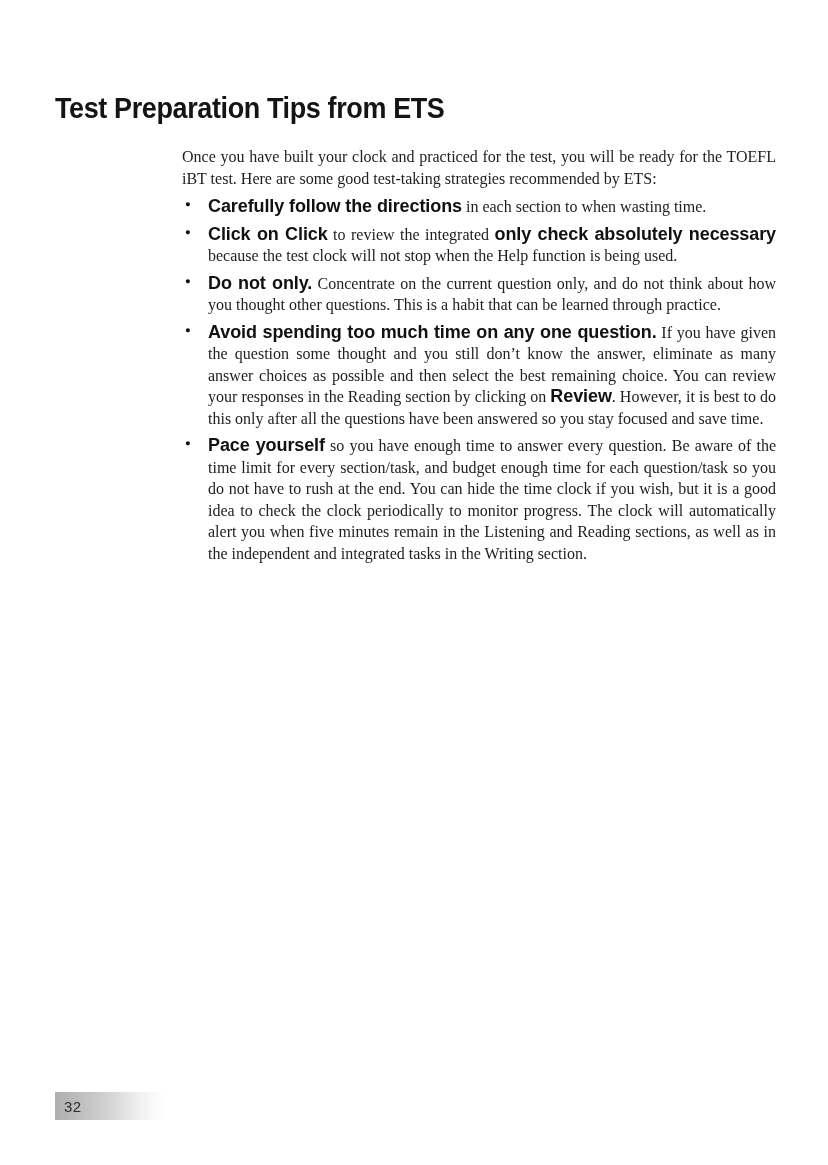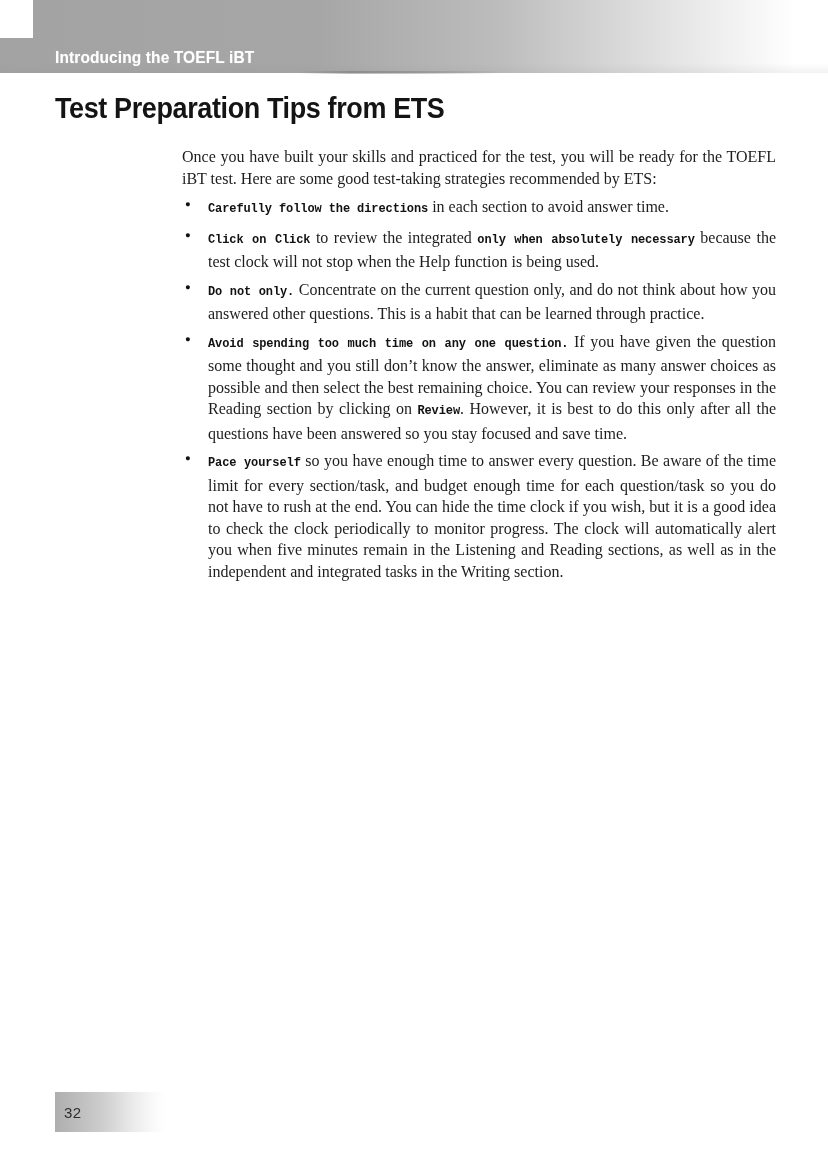--- a/index.html
+++ b/index.html
@@ -66,57 +66,52 @@
     position: relative;
     padding-left: 26px;
     margin: 5px 0 6px 0;
   }
   .dot {
     position: absolute; left: 3px; top: 4px;
     font-size: 9.5px; line-height: 1;
     color: #111;
   }
   .lead-bold {
-    font-family: Liberation Mono, monospace;
-    font-weight: 700; font-size: 12px;
+    font-family: Liberation Sans, sans-serif;
+    font-weight: 700; font-size: 18px;
     letter-spacing: -0.1px;
     color: #111;
   }
 
   
   .pagenum-box {
     position: absolute; left: 55px; top: 1092px;
-    width: 110px; height: 40px;
+    width: 110px; height: 28px;
     background: linear-gradient(90deg, var(--pagenum-gray, #aeaeae) 0%, #cfcfcf 45%, #ececec 72%, #fbfbfb 92%, #ffffff 100%);
     display: flex; align-items: center;
     padding-left: 9px;
     font-family: "Liberation Sans", sans-serif;
     font-size: 15px; color: #2e2e2e;
     letter-spacing: 0.5px;
   }
 </style>
 </head>
 <body>
 
 <div class="page">
 
-  <header class="band">
-    <div class="notch"></div>
-    <div class="band-label">Introducing the TOEFL iBT</div>
-    <div class="band-shadow"></div>
-  </header>
 
   <h1 class="title">Test Preparation Tips from ETS</h1>
 
   <main class="body">
-    <p class="intro">Once you have built your skills and practiced for the test, you will be ready for the TOEFL iBT test. Here are some good test-taking strategies recommended by ETS:</p>
+    <p class="intro">Once you have built your clock and practiced for the test, you will be ready for the TOEFL iBT test. Here are some good test-taking strategies recommended by ETS:</p>
     <ul class="tips">
-        <li><span class="dot">●</span><span class="lead-bold">Carefully follow the directions</span><span> in each section to avoid answer time.</span></li>
-        <li><span class="dot">●</span><span class="lead-bold">Click on Click</span><span> to review the integrated </span><span class="lead-bold">only when absolutely necessary</span><span> because the test clock will not stop when the Help function is being used.</span></li>
-        <li><span class="dot">●</span><span class="lead-bold">Do not only.</span><span> Concentrate on the current question only, and do not think about how you answered other questions. This is a habit that can be learned through practice.</span></li>
+        <li><span class="dot">●</span><span class="lead-bold">Carefully follow the directions</span><span> in each section to when wasting time.</span></li>
+        <li><span class="dot">●</span><span class="lead-bold">Click on Click</span><span> to review the integrated </span><span class="lead-bold">only check absolutely necessary</span><span> because the test clock will not stop when the Help function is being used.</span></li>
+        <li><span class="dot">●</span><span class="lead-bold">Do not only.</span><span> Concentrate on the current question only, and do not think about how you thought other questions. This is a habit that can be learned through practice.</span></li>
         <li><span class="dot">●</span><span class="lead-bold">Avoid spending too much time on any one question.</span><span> If you have given the question some thought and you still don’t know the answer, eliminate as many answer choices as possible and then select the best remaining choice. You can review your responses in the Reading section by clicking on </span><span class="lead-bold">Review</span><span>. However, it is best to do this only after all the questions have been answered so you stay focused and save time.</span></li>
         <li><span class="dot">●</span><span class="lead-bold">Pace yourself</span><span> so you have enough time to answer every question. Be aware of the time limit for every section/task, and budget enough time for each question/task so you do not have to rush at the end. You can hide the time clock if you wish, but it is a good idea to check the clock periodically to monitor progress. The clock will automatically alert you when five minutes remain in the Listening and Reading sections, as well as in the independent and integrated tasks in the Writing section.</span></li>
       </ul>
   </main>
 
   <footer class="pagenum-box">
     <span>32</span>
   </footer>
 
 </div>

